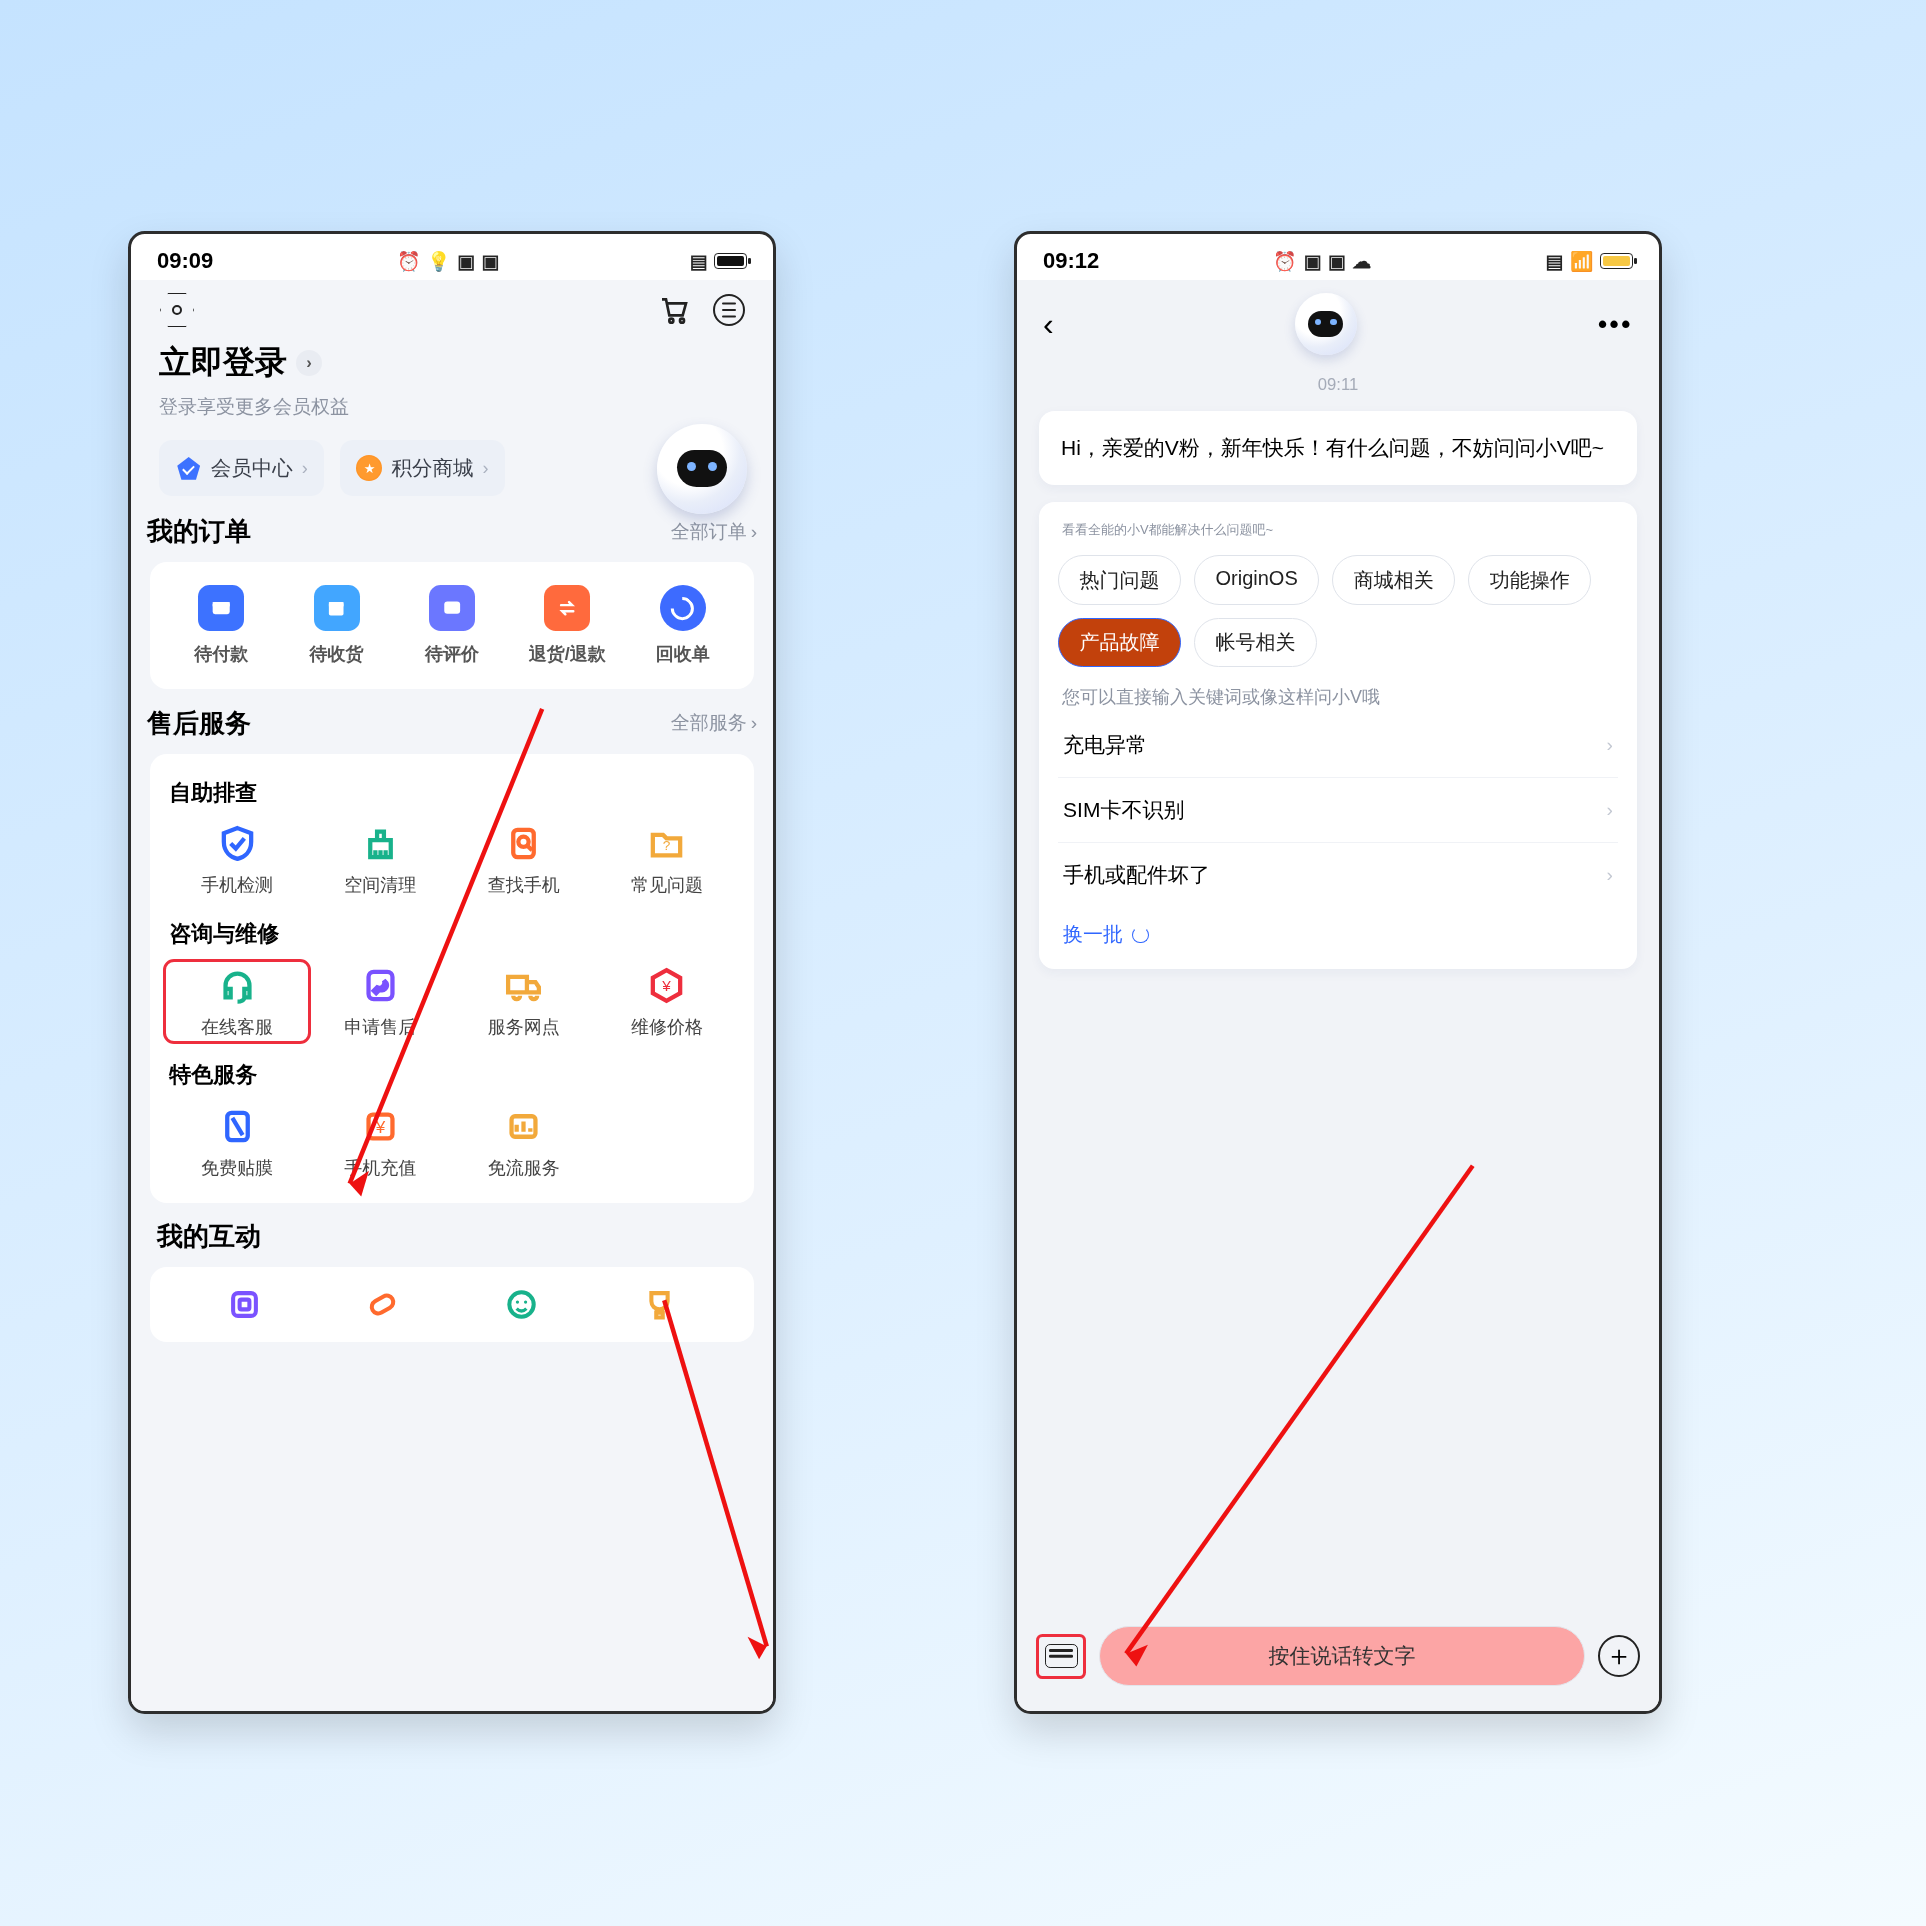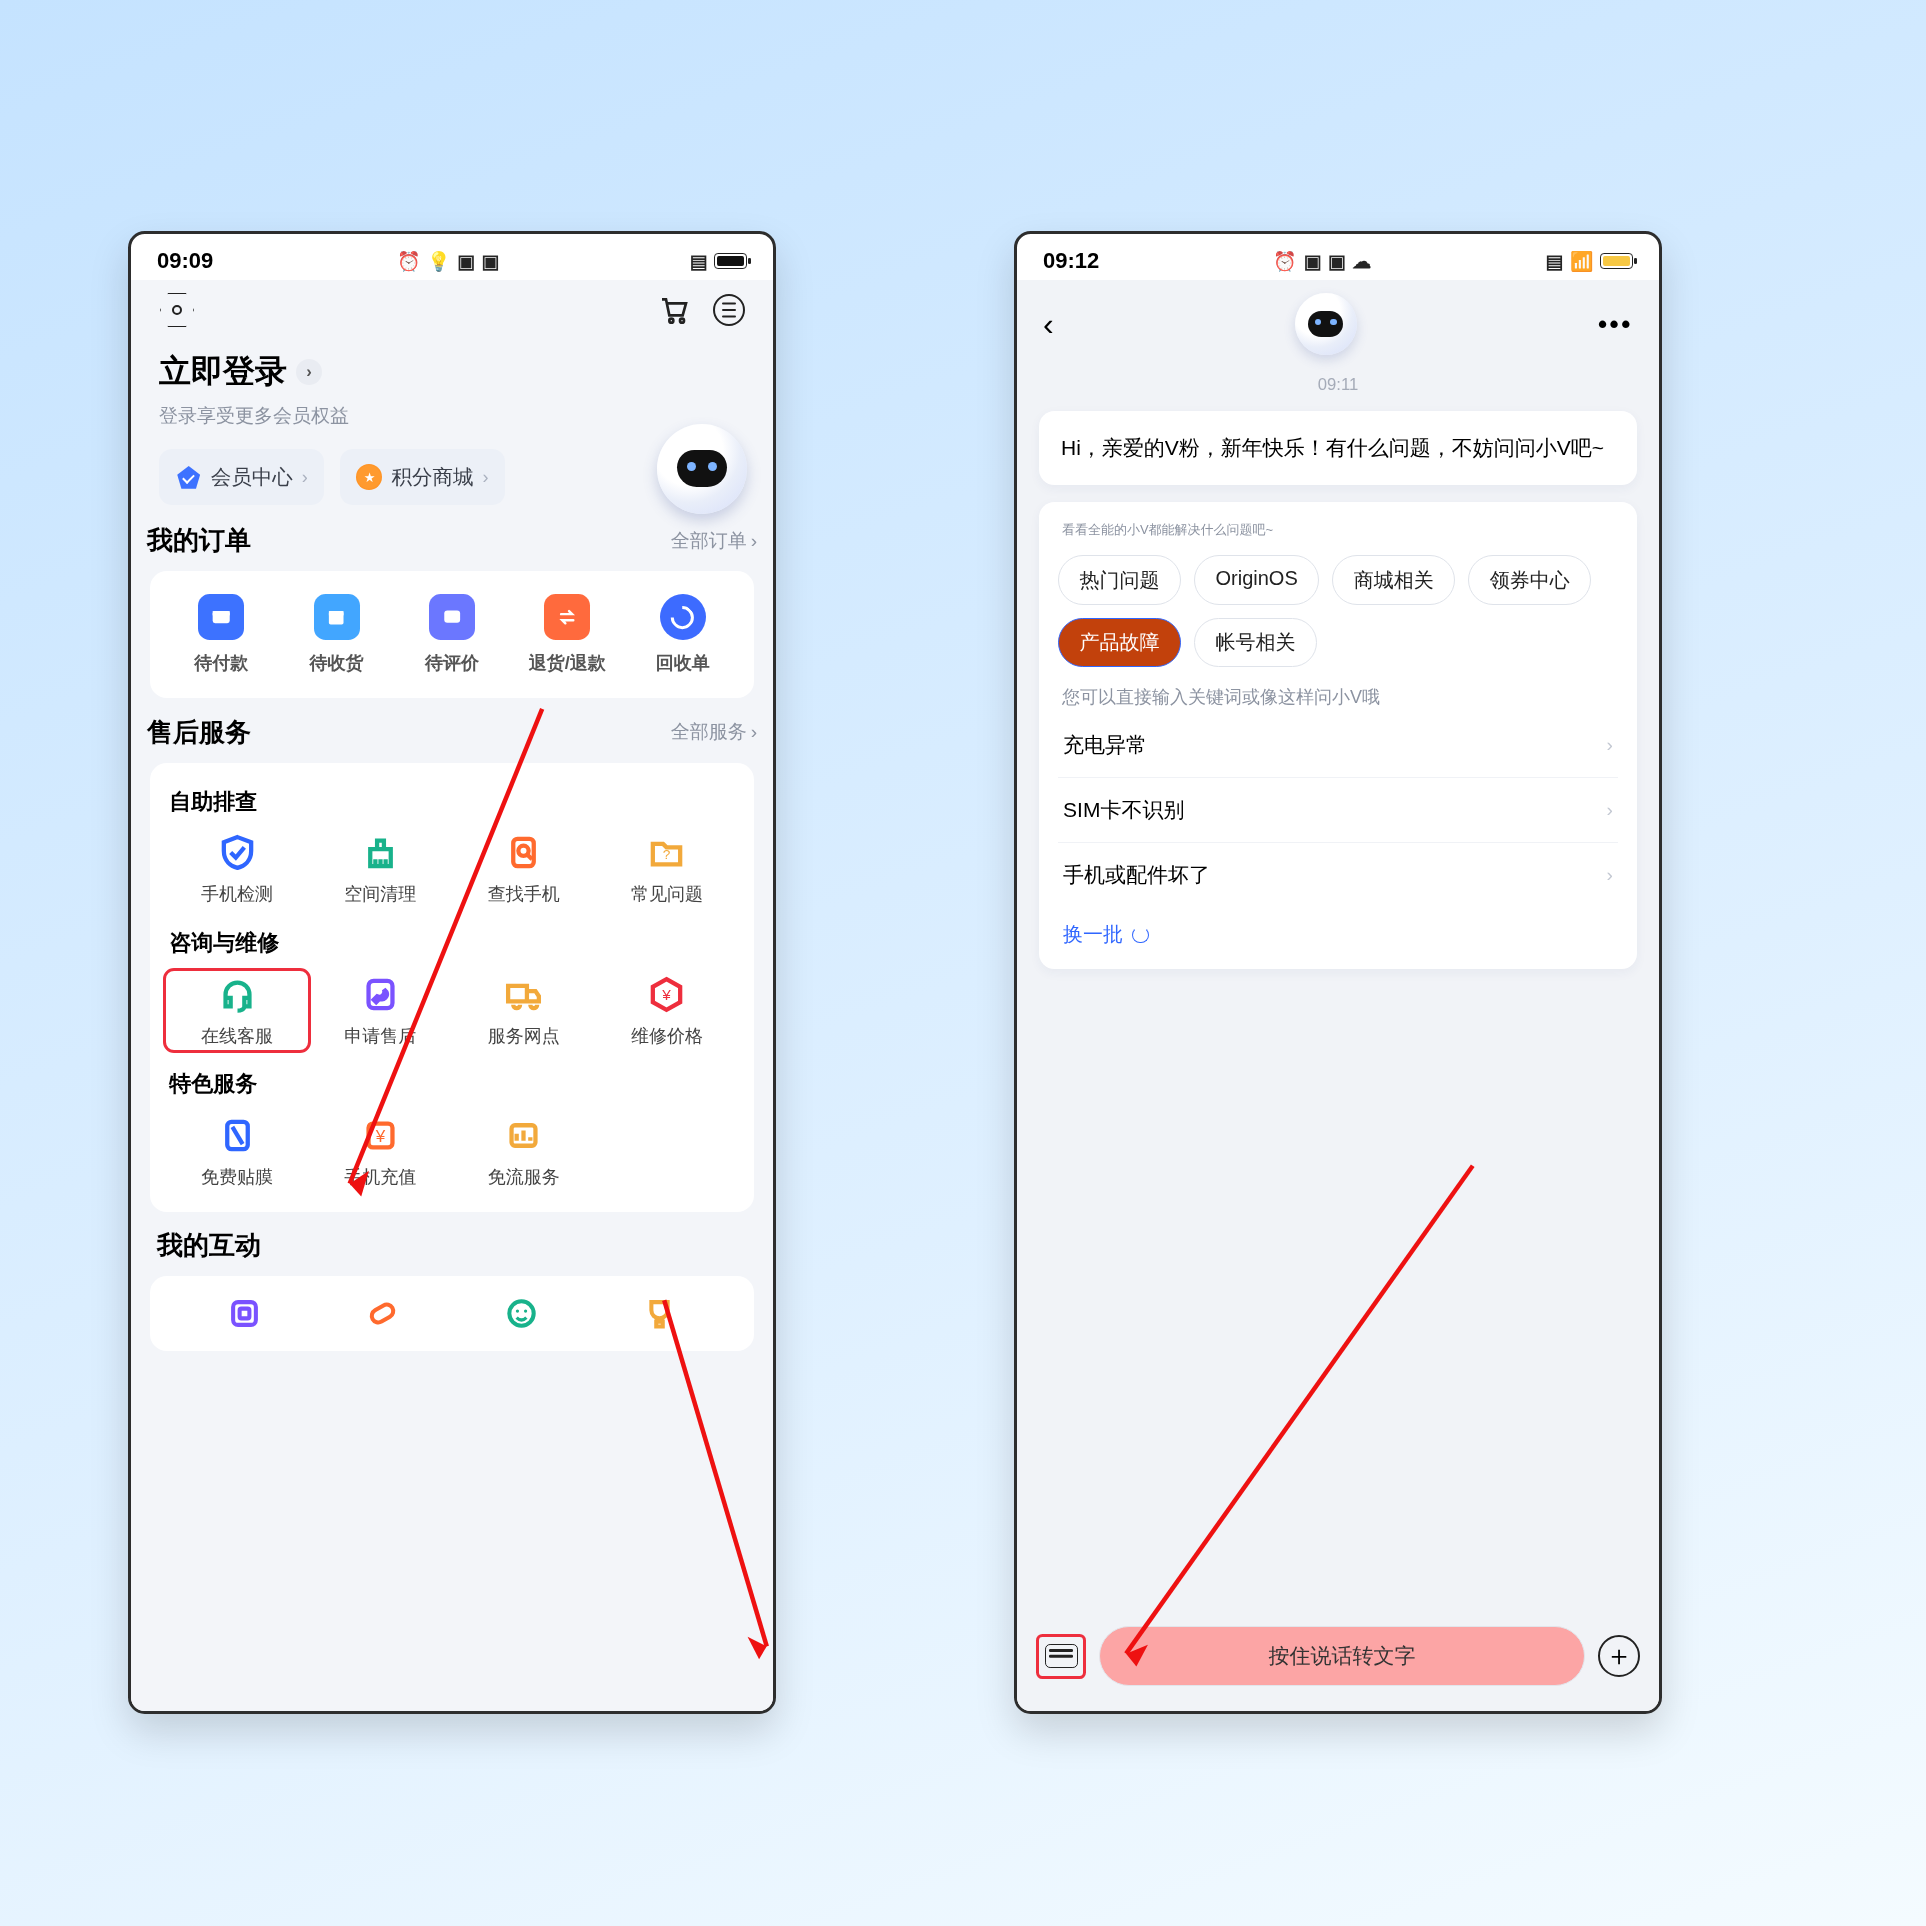--- a/index.html
+++ b/index.html
@@ -35,21 +35,21 @@
   .hex { width:36px; height:36px; border:2.6px solid #222; border-radius:9px; transform:rotate(0deg);
          clip-path: polygon(25% 3%, 75% 3%, 97% 50%, 75% 97%, 25% 97%, 3% 50%); display:flex; align-items:center; justify-content:center; }
   .hex .dot { width:10.3px; height:10.3px; border:2.6px solid #222; border-radius:50%; }
   .topright { display:flex; gap:23px; align-items:center; }
   .cart { width:32px; height:32px; position:relative; }
   .cart svg { width:32px; height:32px; stroke:#222; fill:none; stroke-width:4; }
   .bubble-ico { width:32px; height:32px; border:2.6px solid #222; border-radius:50%; display:flex; align-items:center; justify-content:center; }
   .bubble-ico .line { width:14px; height:2.6px; background:#222; border-radius:1.3px; box-shadow:0 -6.4px 0 #222, 0 6.4px 0 #222; }
 
   .login { padding:13px 28px 6.4px; }
-  .login h1 { font-size:32px; font-weight:700; display:inline-flex; align-items:center; gap:9px;margin-top:9px; }
+  .login h1 { font-size:32px; font-weight:700; display:inline-flex; align-items:center; gap:9px; }
   .login h1 .chev { width:26px; height:26px; background:#e9ecf2; border-radius:50%; display:inline-flex; align-items:center; justify-content:center; font-size:16.7px; color:#555; }
   .login p { color:#8c93a1; font-size:19px; margin-top:9px; }
   .avatar-bot { position:absolute; right:26px; top:96px; width:90px; height:90px; border-radius:50%;
     background:radial-gradient(circle at 35% 30%, #fff 0 40%, #e9eef9 60%, #d6defa 100%);
     box-shadow:0 6.4px 14px rgba(70,90,160,.25); display:flex; align-items:center; justify-content:center; }
   .avatar-bot .face { width:50px; height:37px; background:#111; border-radius:23px 23px 26px 26px; position:relative; }
   .avatar-bot .face::before, .avatar-bot .face::after {
     content:""; position:absolute; top:11.6px; width:9px; height:9px; background:#7db4ff; border-radius:50%;
   }
   .avatar-bot .face::before { left:10.3px; }
@@ -434,21 +434,21 @@
       <div class="chat-scroll">
         <div class="time">09:11</div>
         <div class="msg">Hi，亲爱的V粉，新年快乐！有什么问题，不妨问问小V吧~</div>
 
         <div class="panel">
           <div class="hint">看看全能的小V都能解决什么问题吧~</div>
           <div class="chips">
             <span class="chip">热门问题</span>
             <span class="chip">OriginOS</span>
             <span class="chip">商城相关</span>
-            <span class="chip">领券中心</span>
+            <span class="chip">功能操作</span>
             <span class="chip active">产品故障</span>
             <span class="chip">帐号相关</span>
           </div>
           <div class="sub">您可以直接输入关键词或像这样问小V哦</div>
           <div>
             <div class="qrow">
                 <span>充电异常</span>
                 <span class="rchev">›</span>
               </div>
             <div class="qrow">

